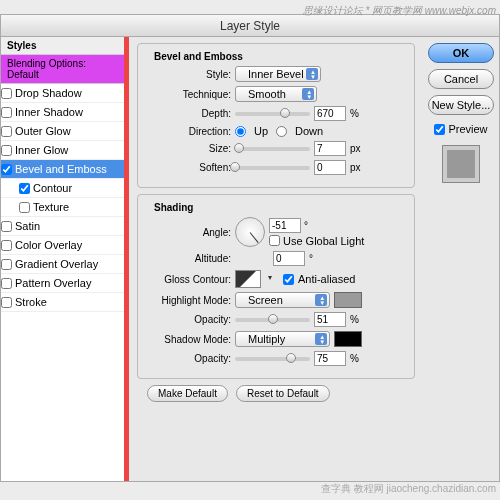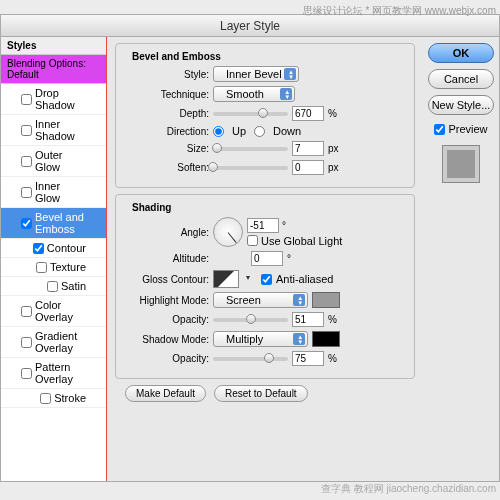--- a/index.html
+++ b/index.html
@@ -1,25 +1,25 @@
 <!DOCTYPE html>
 <html><head>
 <meta charset="utf-8">
 <style>
 * { box-sizing: border-box; margin: 0; padding: 0; font-family: "Lucida Grande", Arial, sans-serif; font-size: 11px; }
 body { background: #ececec; width: 500px; height: 500px; overflow: hidden; position: relative; }
-.watermark-top { position: absolute; top: 0; right: 0; font-size: 10px; color: #999; padding: 4px; z-index: 100; }
+.watermark-top { position: absolute; top: 0; right: 0; font-size: 10px; color: #999; padding: 4px; z-index: 100; font-style: italic; }
 .watermark-bottom { position: absolute; bottom: 0; right: 0; font-size: 10px; color: #aaa; padding: 4px; z-index: 100; text-align: right; }
 .dialog { position: absolute; top: 14px; left: 0; right: 0; bottom: 18px; background: #e8e8e8; border: 1px solid #aaa; display: flex; flex-direction: column; }
 .titlebar { height: 22px; background: linear-gradient(#f7f7f7, #d8d8d8); border-bottom: 1px solid #aaa; text-align: center; line-height: 22px; font-size: 12px; color: #333; }
 .content { flex: 1; display: flex; padding: 0; }
-.sidebar { width: 106px; border-right: 1px solid #ef4444; background: #fff; display: flex; flex-direction: column; }
+.sidebar { width: 128px; border-right: 5px solid #ef4444; background: #fff; display: flex; flex-direction: column; }
 .sidebar-header { background: #eee; border-bottom: 1px solid #ccc; padding: 3px 6px; font-size: 10px; font-weight: bold; }
 .sidebar-subheader { background: #d946ef; border-bottom: 1px solid #ccc; padding: 3px 6px; font-size: 10px; }
-.style-item { padding: 3px 20px; border-bottom: 1px solid #eee; display: flex; align-items: center; gap: 3px; cursor: default; justify-content: flex-end; }
+.style-item { padding: 3px 0; border-bottom: 1px solid #eee; display: flex; align-items: center; gap: 3px; cursor: default; }
 .style-item.selected { background: #4a8fe6; color: #fff; }
 .style-item.sub { padding-left: 18px; }
 .style-item input[type=checkbox] { width: 11px; height: 11px; }
 .mainpanel { flex: 1; padding: 6px 8px; overflow: hidden; }
 .fieldset { border: 1px solid #bbb; border-radius: 4px; padding: 6px 8px 8px; margin-bottom: 6px; }
 .fieldset-title { font-size: 10px; font-weight: bold; margin: -12px 0 4px 4px; background: #e8e8e8; display: inline-block; padding: 0 4px; }
 .subfieldset-title { font-size: 10px; font-weight: bold; margin-bottom: 4px; }
 .row { display: flex; align-items: center; margin-bottom: 4px; gap: 4px; }
 .row-label { width: 85px; text-align: right; font-size: 10px; }
 .dropdown { background: linear-gradient(#fff,#e5e5e5); border: 1px solid #999; border-radius: 3px; padding: 1px 16px 1px 12px; font-size: 10px; position: relative; min-width: 82px; cursor: default; }

